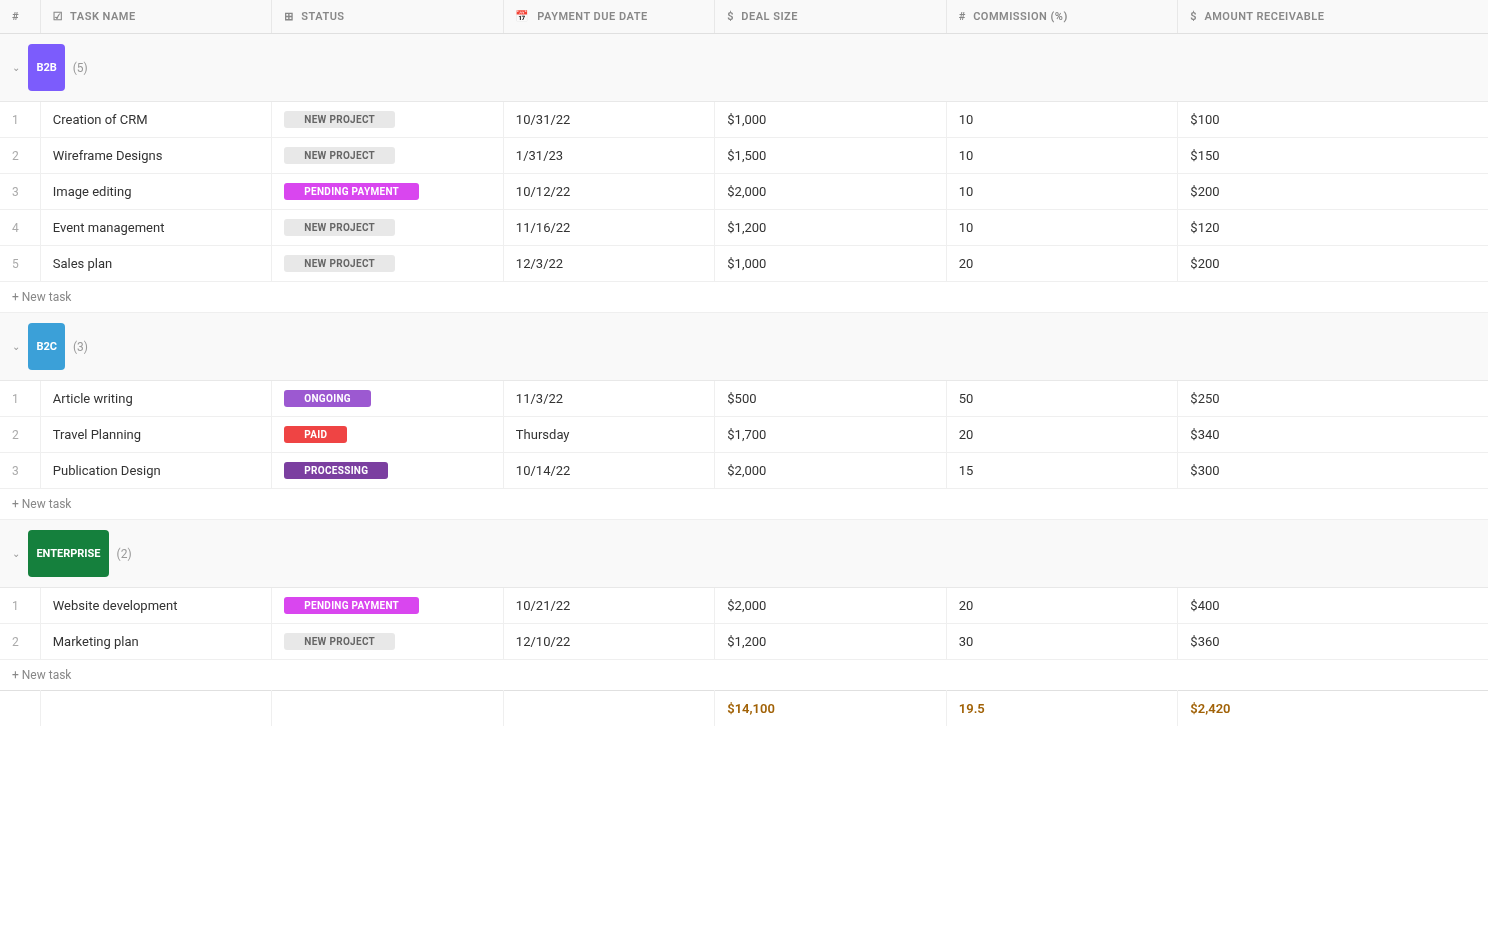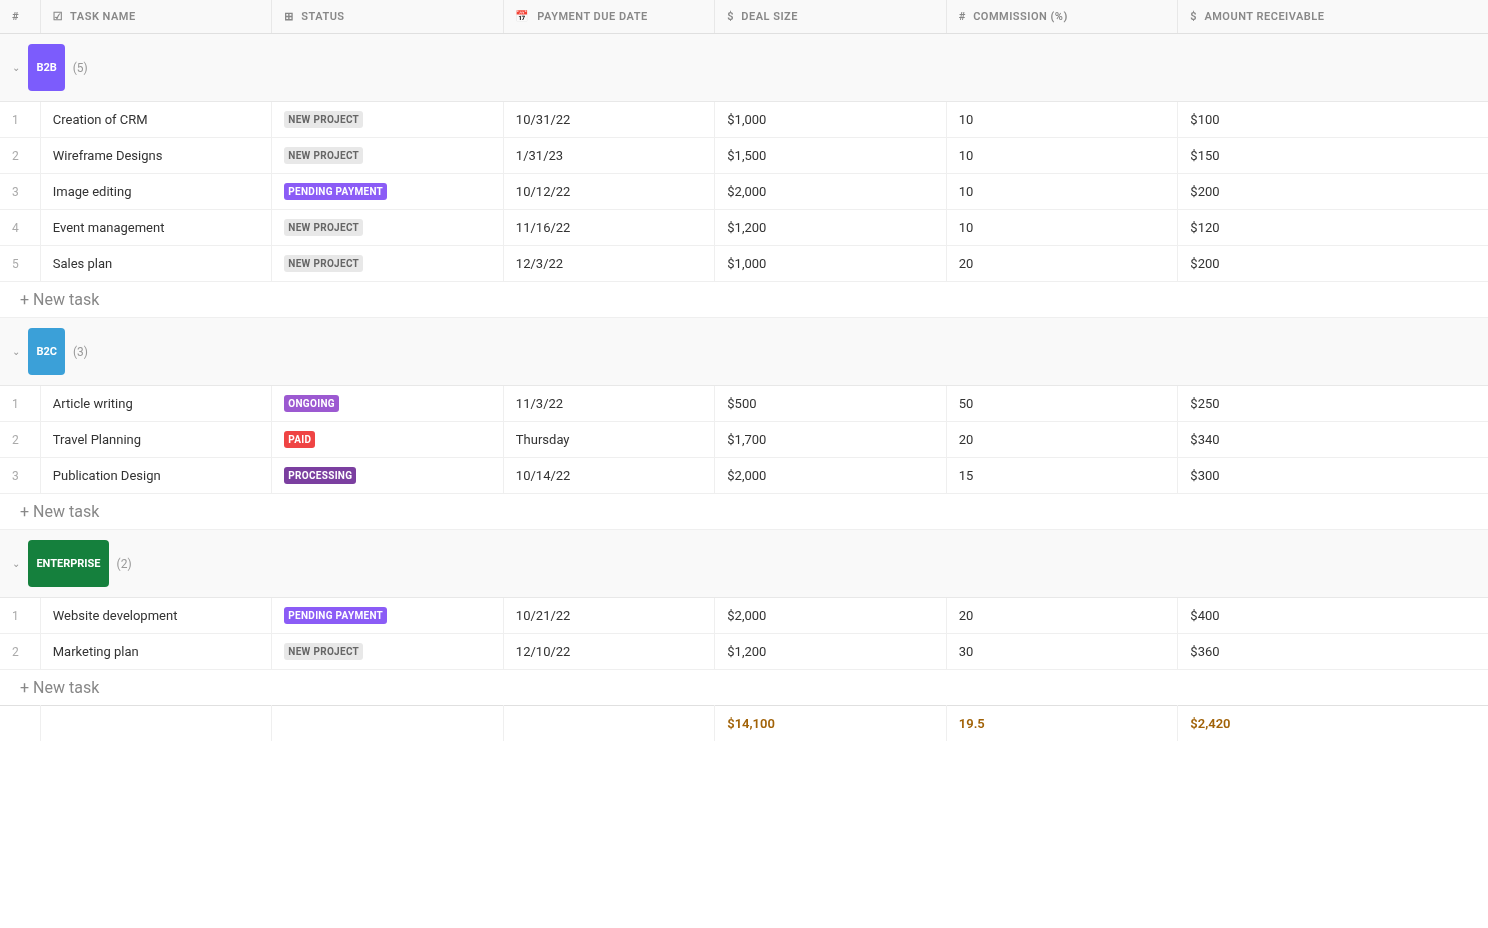--- a/index.html
+++ b/index.html
@@ -81,38 +81,38 @@
     .badge-b2c { background: #3ba0d8; }
     .badge-enterprise { background: #15803d; }
 
     .group-count {
       color: #999;
       font-size: 12px;
     }
 
     .status-badge {
       display: inline-block;
-      padding: 3px 4px;
+      padding: 3px 20px;
       border-radius: 3px;
       font-size: 10px;
       font-weight: 700;
       letter-spacing: 0.3px;
     }
     .status-new-project { background: #e8e8e8; color: #666; }
-    .status-pending-payment { background: #8b5cf6; color: #fff; }
+    .status-pending-payment { background: #d946ef; color: #fff; }
     .status-ongoing { background: #9c59d1; color: #fff; }
     .status-paid { background: #ef4444; color: #fff; }
     .status-processing { background: #7b3fa0; color: #fff; }
 
     .row-num { color: #aaa; font-size: 12px; }
 
     .new-task-row td {
-      padding: 8px 20px;
+      padding: 8px 12px;
       color: #888;
-      font-size: 16px;
+      font-size: 12px;
       cursor: pointer;
     }
 
     tfoot td {
       padding: 10px 12px;
       border-top: 1px solid #e0e0e0;
       border-right: 1px solid #efefef;
       font-weight: 600;
       color: #a16207;
       background: #fff;

